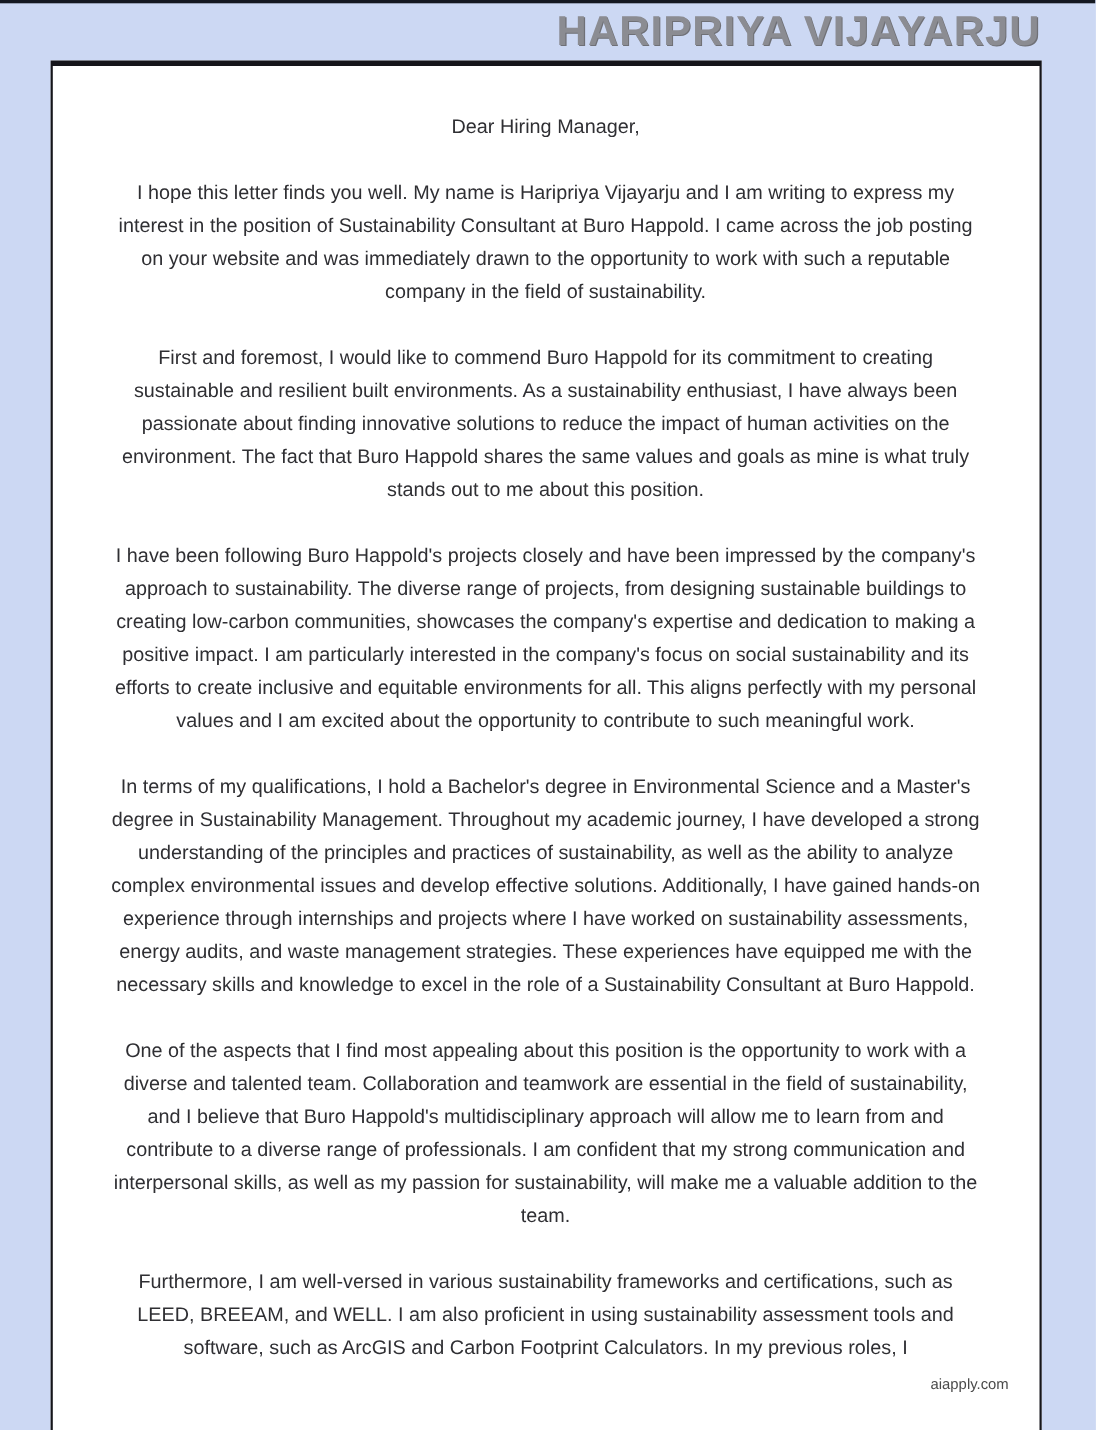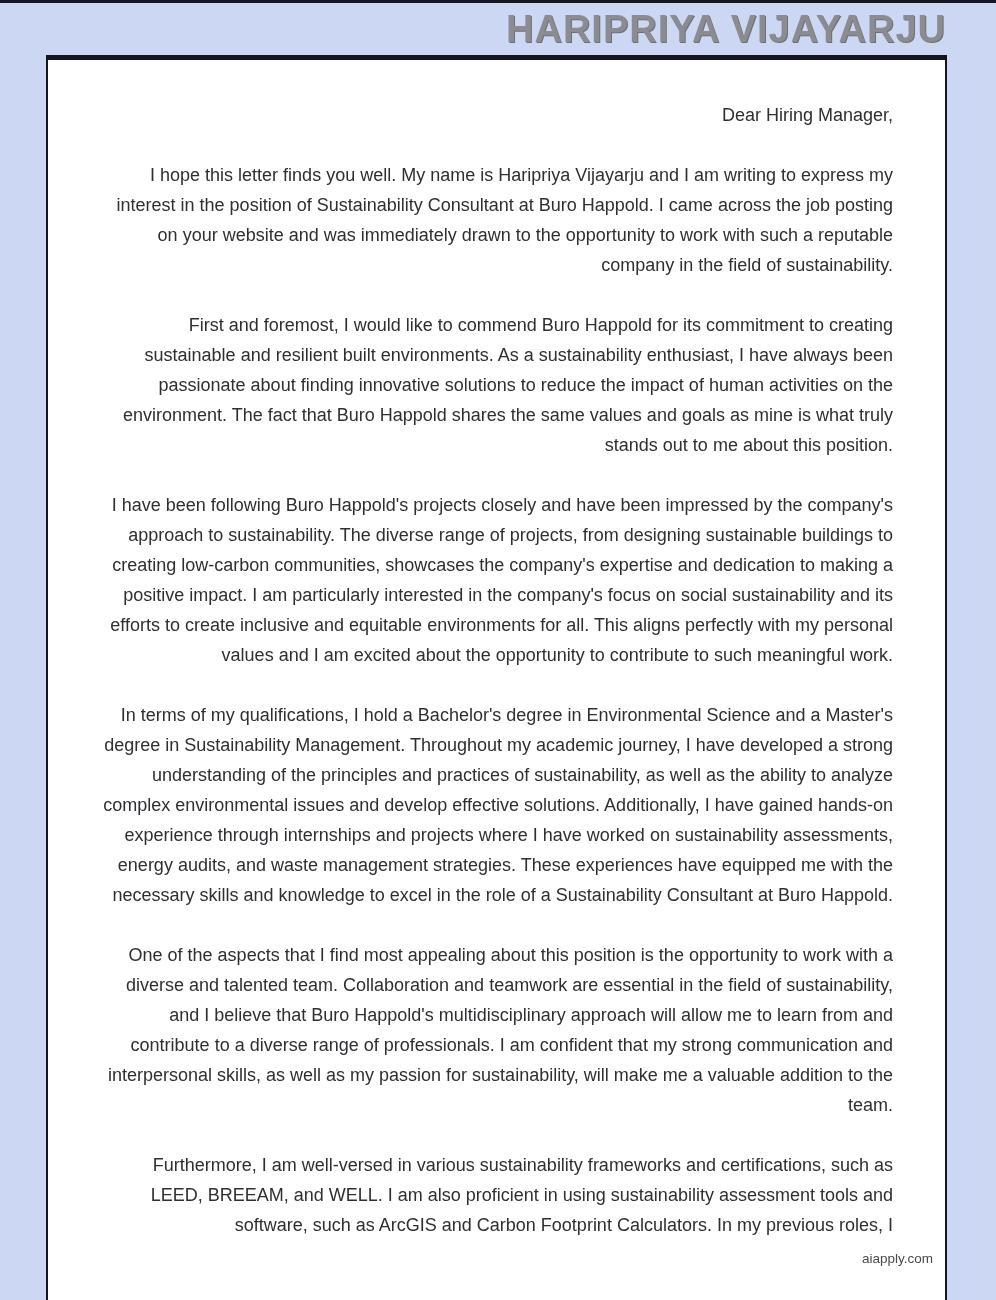--- a/index.html
+++ b/index.html
@@ -47,29 +47,29 @@
     box-sizing: border-box;
     background: #ffffff;
     border: 2px solid #15151a;
     border-top: 5px solid #15151a;
   }
   .letter {
     padding: 40px 52px 0 51px;
     font-size: 18px;
     line-height: 30px;
     color: #2f2f33;
-    text-align: right;
+    text-align: center;
   }
   .letter p {
     margin: 0 0 30px 0;
   }
   .watermark {
     position: absolute;
     top: 1191px;
-    right: 12px;
+    right: 28px;
     font-size: 13.5px;
     color: #4a4a4a;
     background: transparent;
   }
 </style>
 </head>
 <body>
 
 <div class="screen">
 

